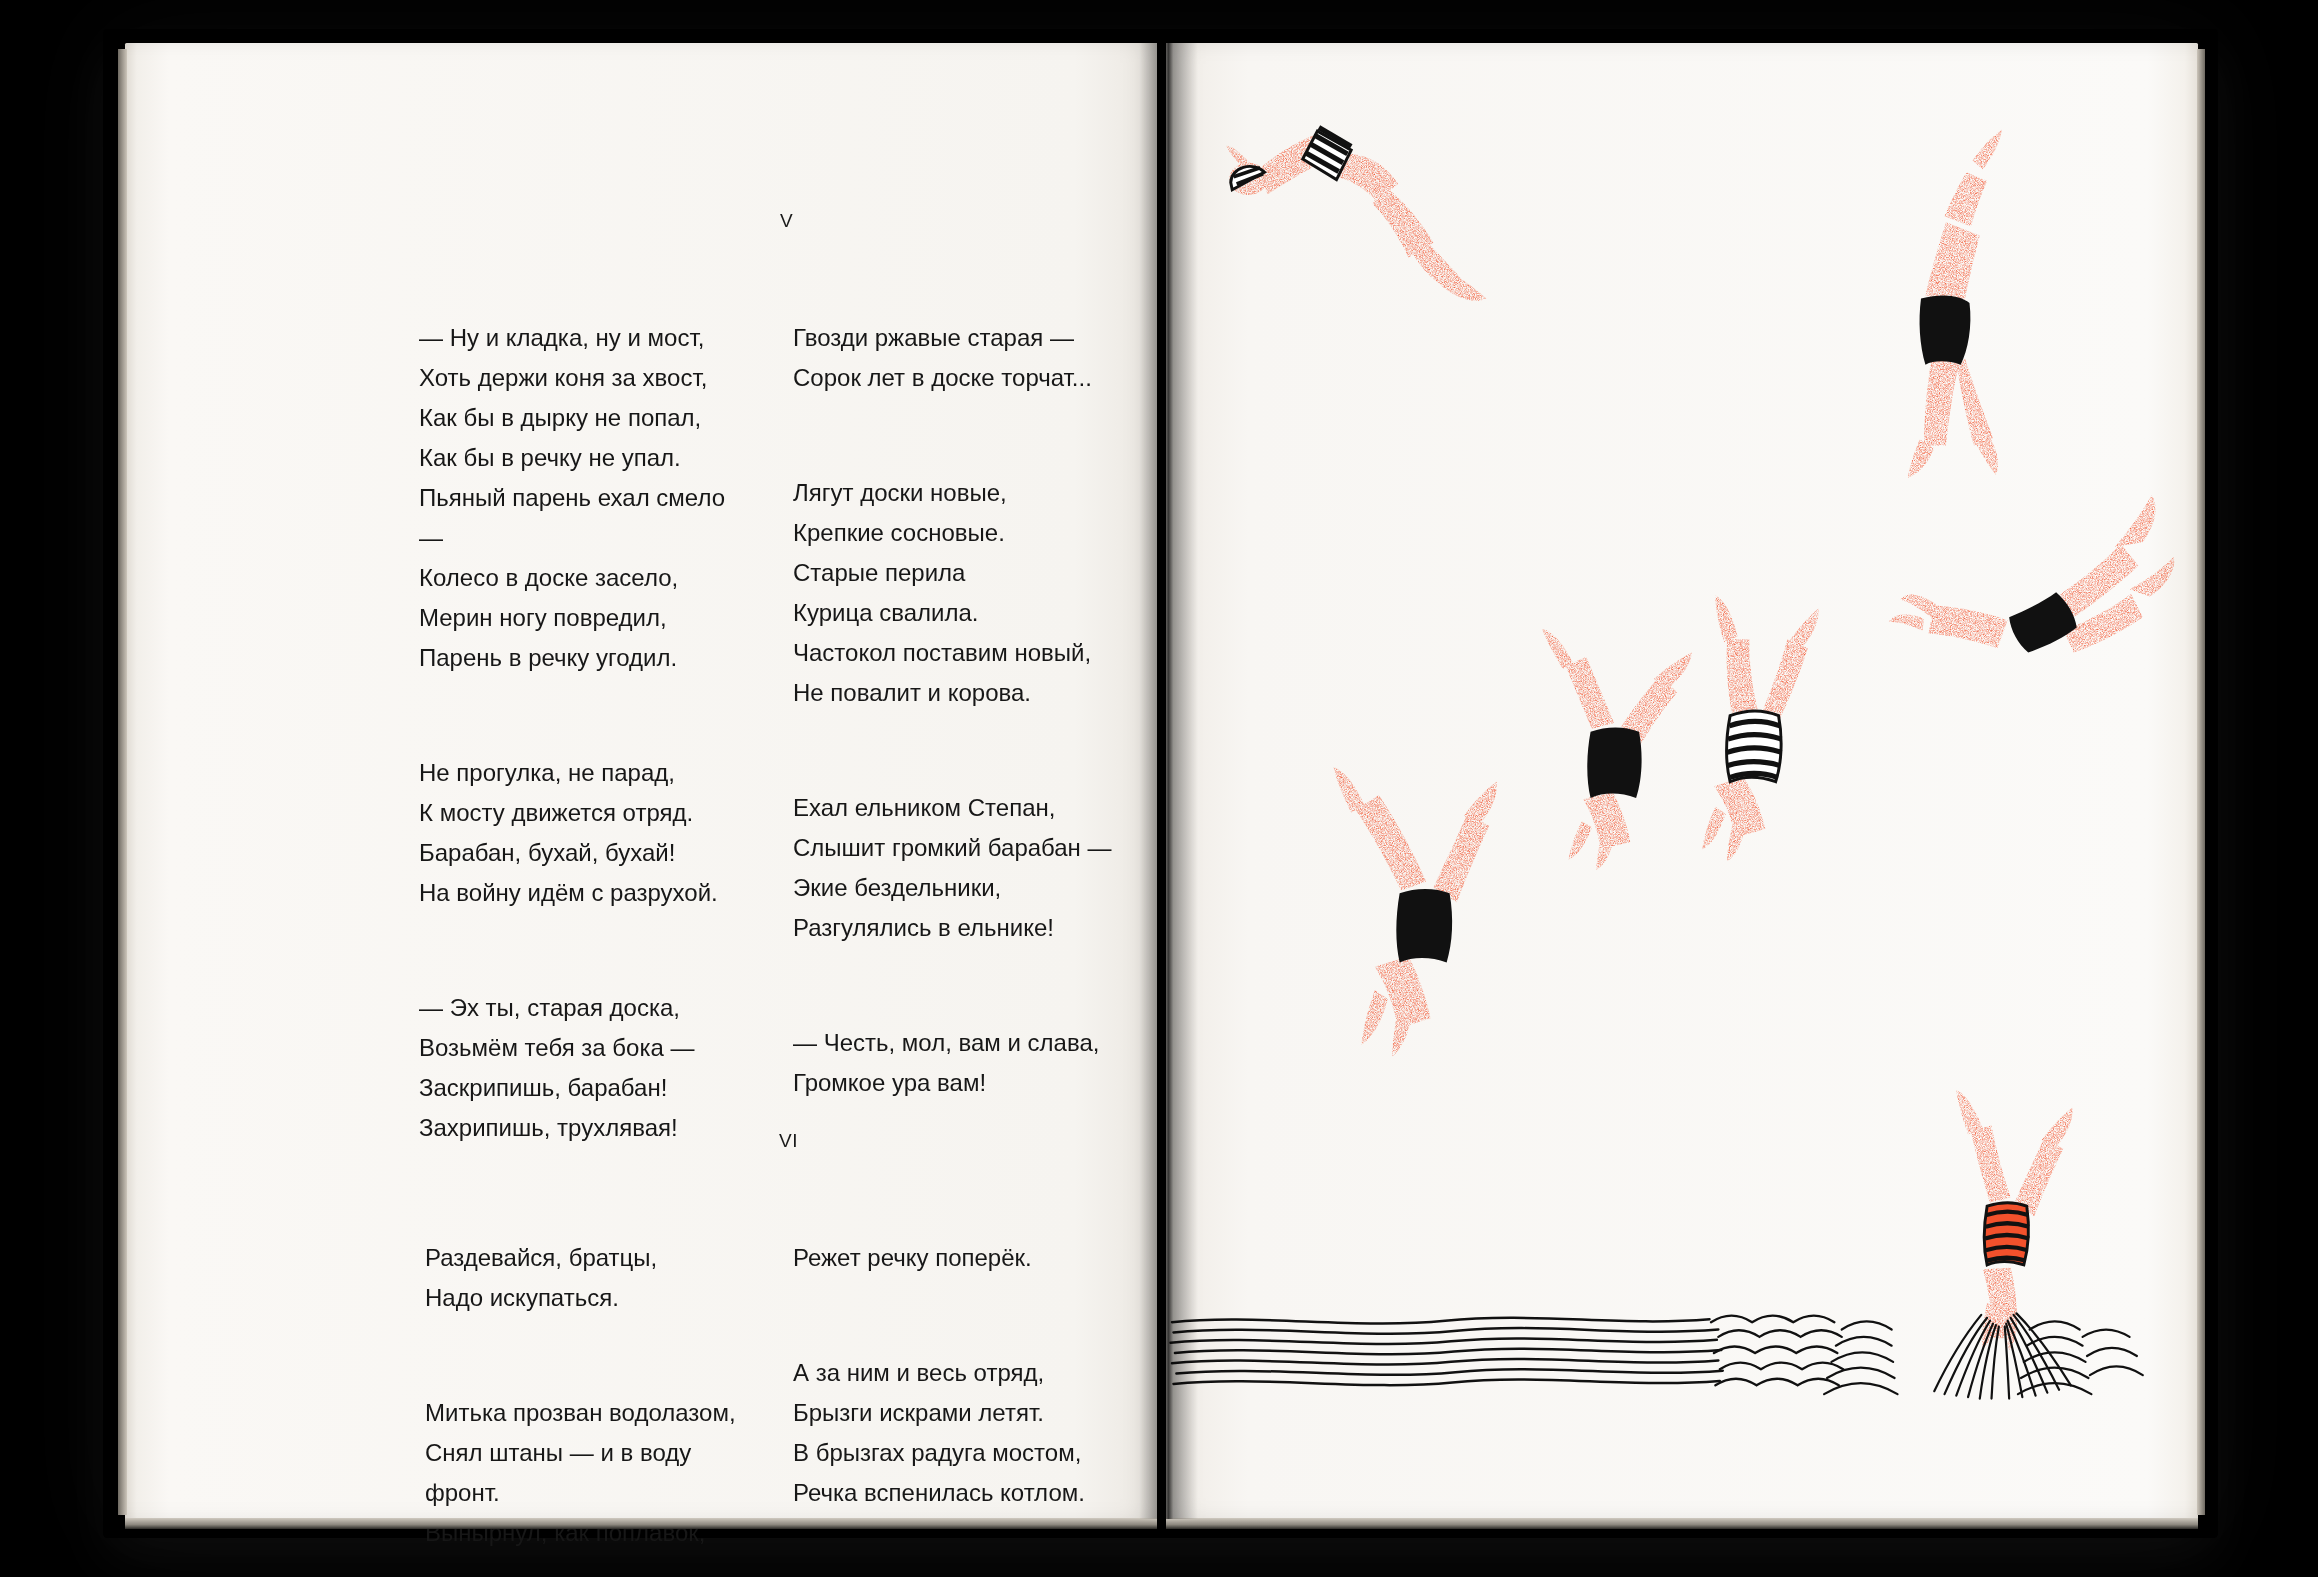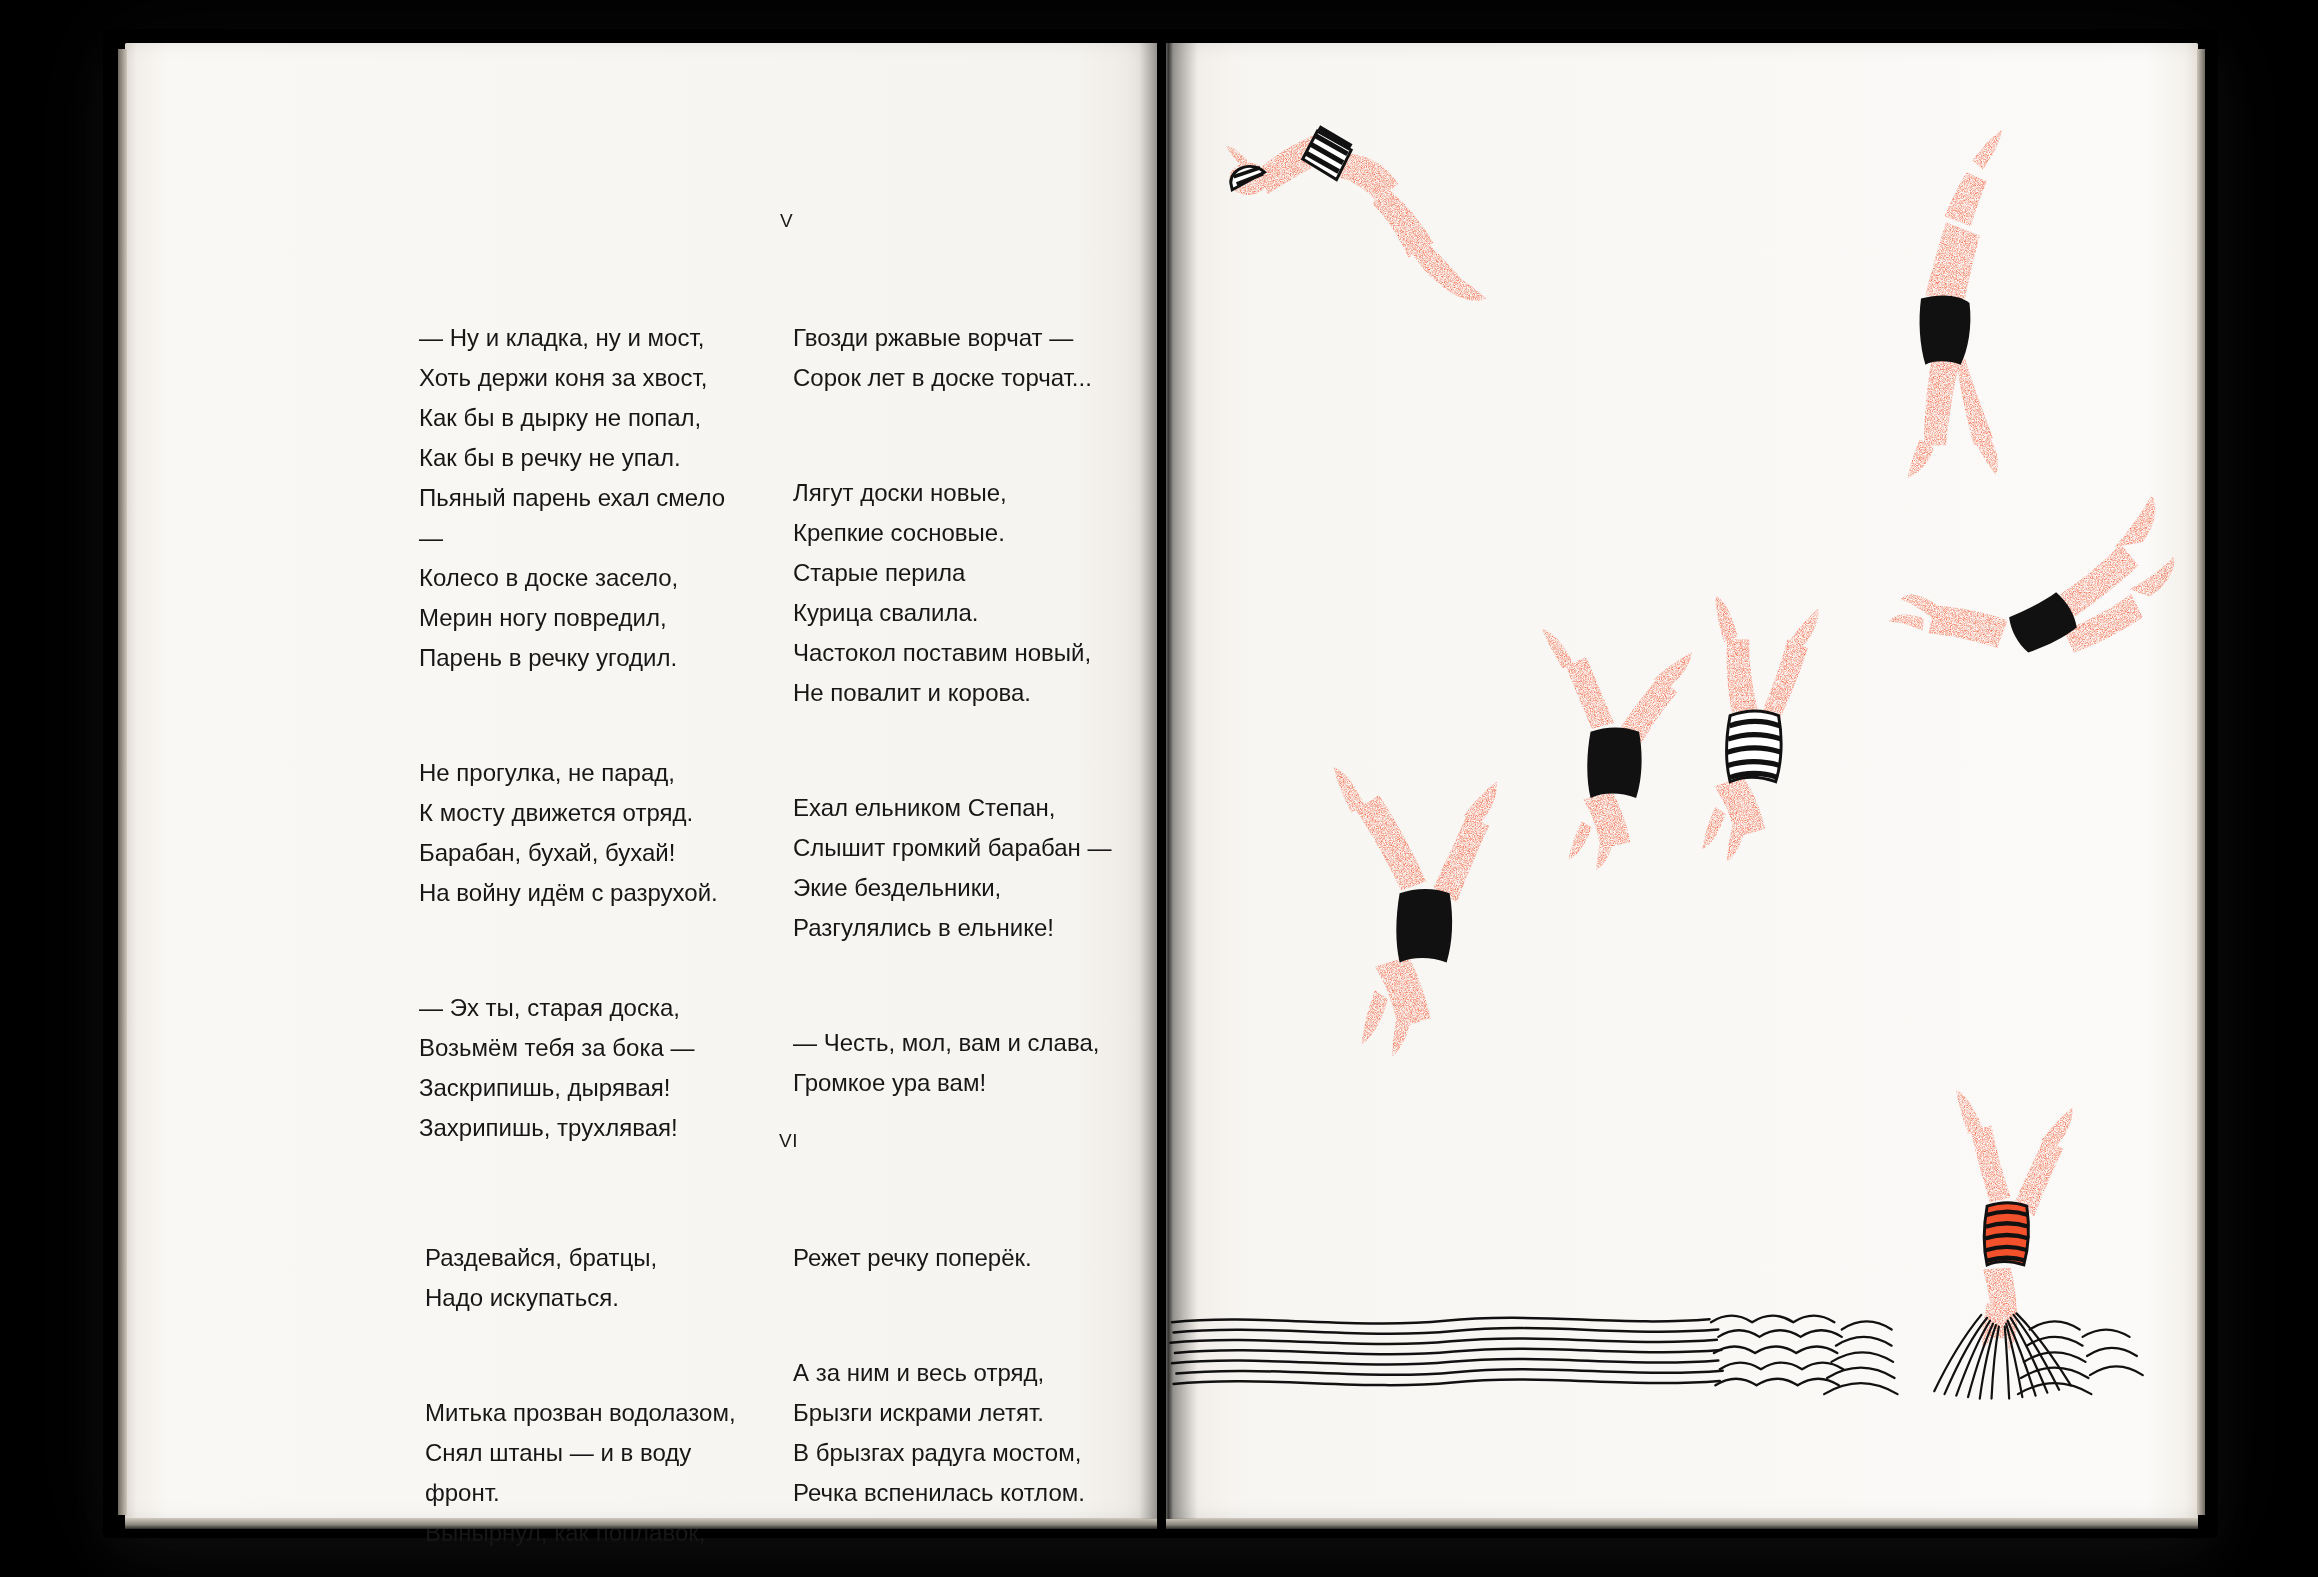--- a/index.html
+++ b/index.html
@@ -173,26 +173,26 @@
 Пьяный парень ехал смело —
 Колесо в доске засело,
 Мерин ногу повредил,
 Парень в речку угодил.</p>
         <p class="stanza">Не прогулка, не парад,
 К мосту движется отряд.
 Барабан, бухай, бухай!
 На войну идём с разрухой.</p>
         <p class="stanza">— Эх ты, старая доска,
 Возьмём тебя за бока —
-Заскрипишь, дырявая!
+Заскрипишь, барабан!
 Захрипишь, трухлявая!</p>
       </div>
 
       <div class="col" id="colB">
-        <p class="stanza">Гвозди ржавые ворчат —
+        <p class="stanza">Гвозди ржавые старая —
 Сорок лет в доске торчат...</p>
         <p class="stanza">Лягут доски новые,
 Крепкие сосновые.
 Старые перила
 Курица свалила.
 Частокол поставим новый,
 Не повалит и корова.</p>
         <p class="stanza">Ехал ельником Степан,
 Слышит громкий барабан —
 Экие бездельники,

